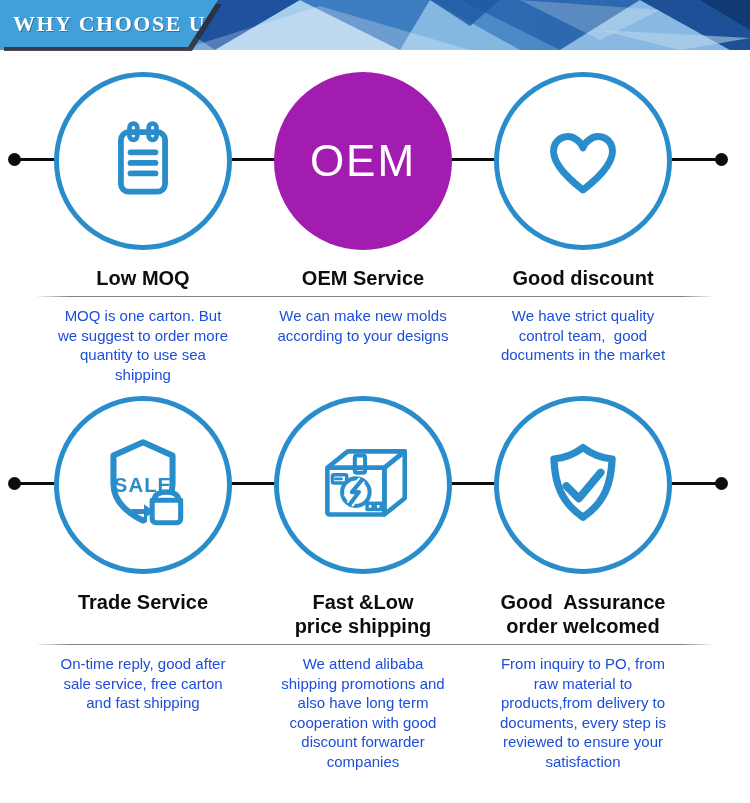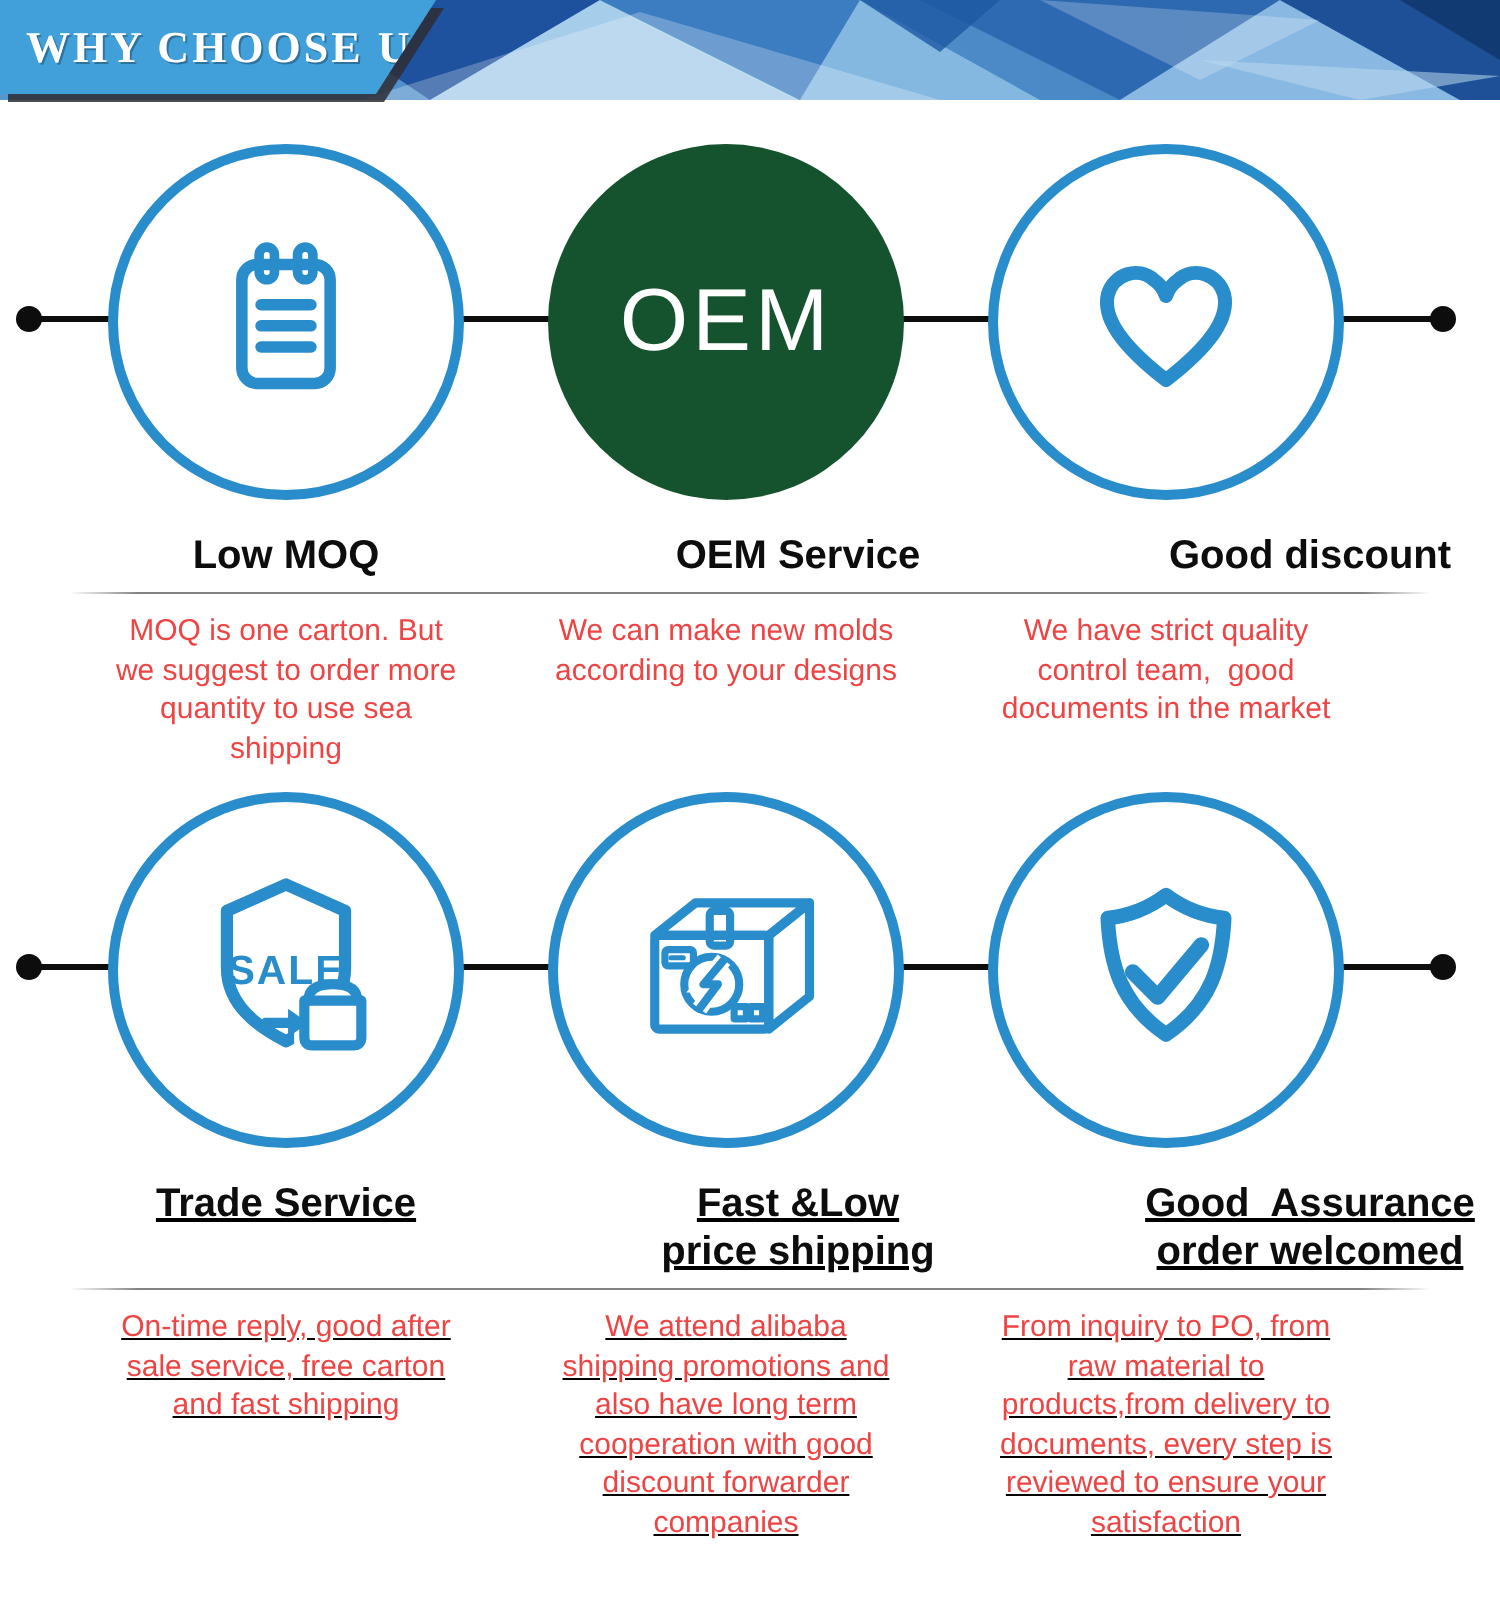--- a/index.html
+++ b/index.html
@@ -20,47 +20,47 @@
   .banner-label span {
     font-family:"Liberation Serif", serif; font-weight:700; color:#ffffff;
     font-size:22px; letter-spacing:1.5px; text-shadow:1px 1px 0 rgba(0,0,0,.28);
     white-space:nowrap;
   }
 
   
   .grid { width:660px; margin-left:33px; display:grid; grid-template-columns:repeat(3,220px); }
   .band { position:relative; height:178px; }
   .row-top .band { margin-top:22px; }
-  .row-bottom { margin-top:12px;text-decoration:underline; }
+  .row-bottom { margin-top:12px; }
   .row-bottom .band { margin-top:0; }
 
   .connector { position:absolute; top:86px; left:-19px; width:708px; height:3px; background:#0d0d0d; }
   .dot { position:absolute; top:-5px; width:13px; height:13px; border-radius:50%; background:#0d0d0d; }
   .dot-l { left:-6px; } .dot-r { right:-6px; }
 
   .cell { display:flex; justify-content:center; position:relative; z-index:1; }
   .circle {
     width:168px; height:168px; border:5px solid #2a8dcb; border-radius:50%;
     background:#ffffff; display:flex; align-items:center; justify-content:center;
   }
-  .circle.filled { width:178px; height:178px; border:none; background:#14532d; }
+  .circle.filled { width:178px; height:178px; border:none; background:#a21caf; }
   .oem-text { color:#ffffff; font-size:44px; font-weight:400; letter-spacing:2px; }
 
-  .titles { margin-top:16px;gap:36px; }
+  .titles { margin-top:16px; }
   .titles h3 {
     margin:0; text-align:center; font-size:20px; line-height:24px; font-weight:700;
     color:#0d0d0d; white-space:pre-wrap;
   }
   .separator {
     height:1px; margin:6px 35px 0 35px;
     background:linear-gradient(90deg, rgba(140,140,140,0), rgba(125,125,125,.95) 5%, rgba(125,125,125,.95) 95%, rgba(140,140,140,0));
   }
   .descs { margin-top:9px; }
   .descs p {
-    margin:0; text-align:center; font-size:15px; line-height:19.5px; color:#ef4444;
+    margin:0; text-align:center; font-size:15px; line-height:19.5px; color:#1d4ed8;
     white-space:pre-wrap;
   }
 
   svg.icon { display:block; }
   .stroke { fill:none; stroke:#2a8dcb; stroke-linecap:round; stroke-linejoin:round; }
   .sale-word { font-family:"Liberation Sans", sans-serif; font-weight:700; font-size:20px; letter-spacing:1px; fill:#2a8dcb; }
 </style>
 </head>
 <body>
 

